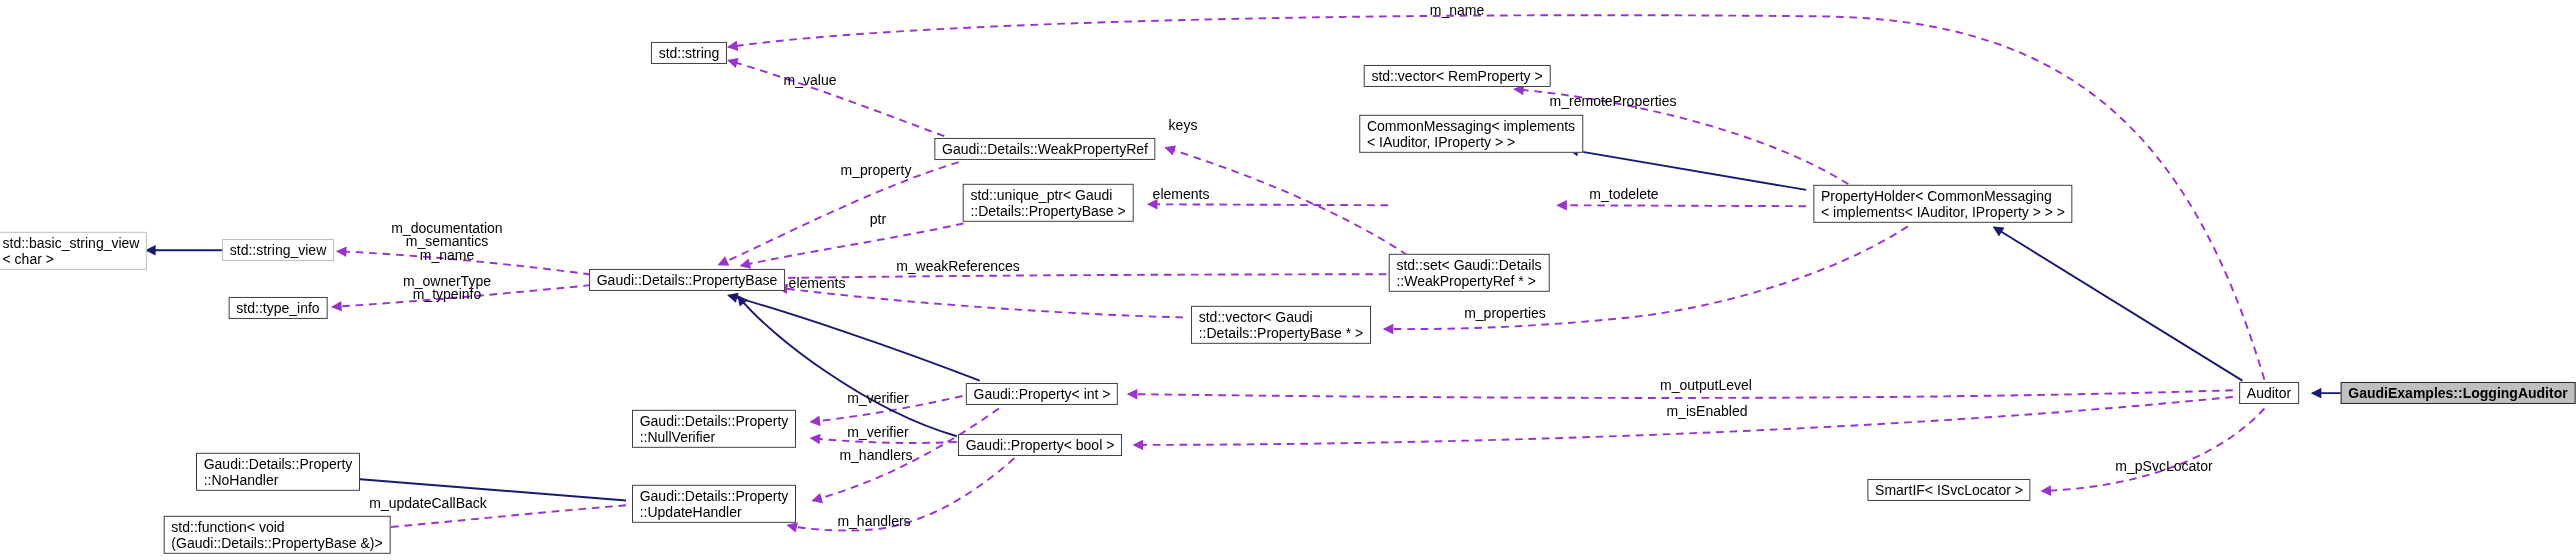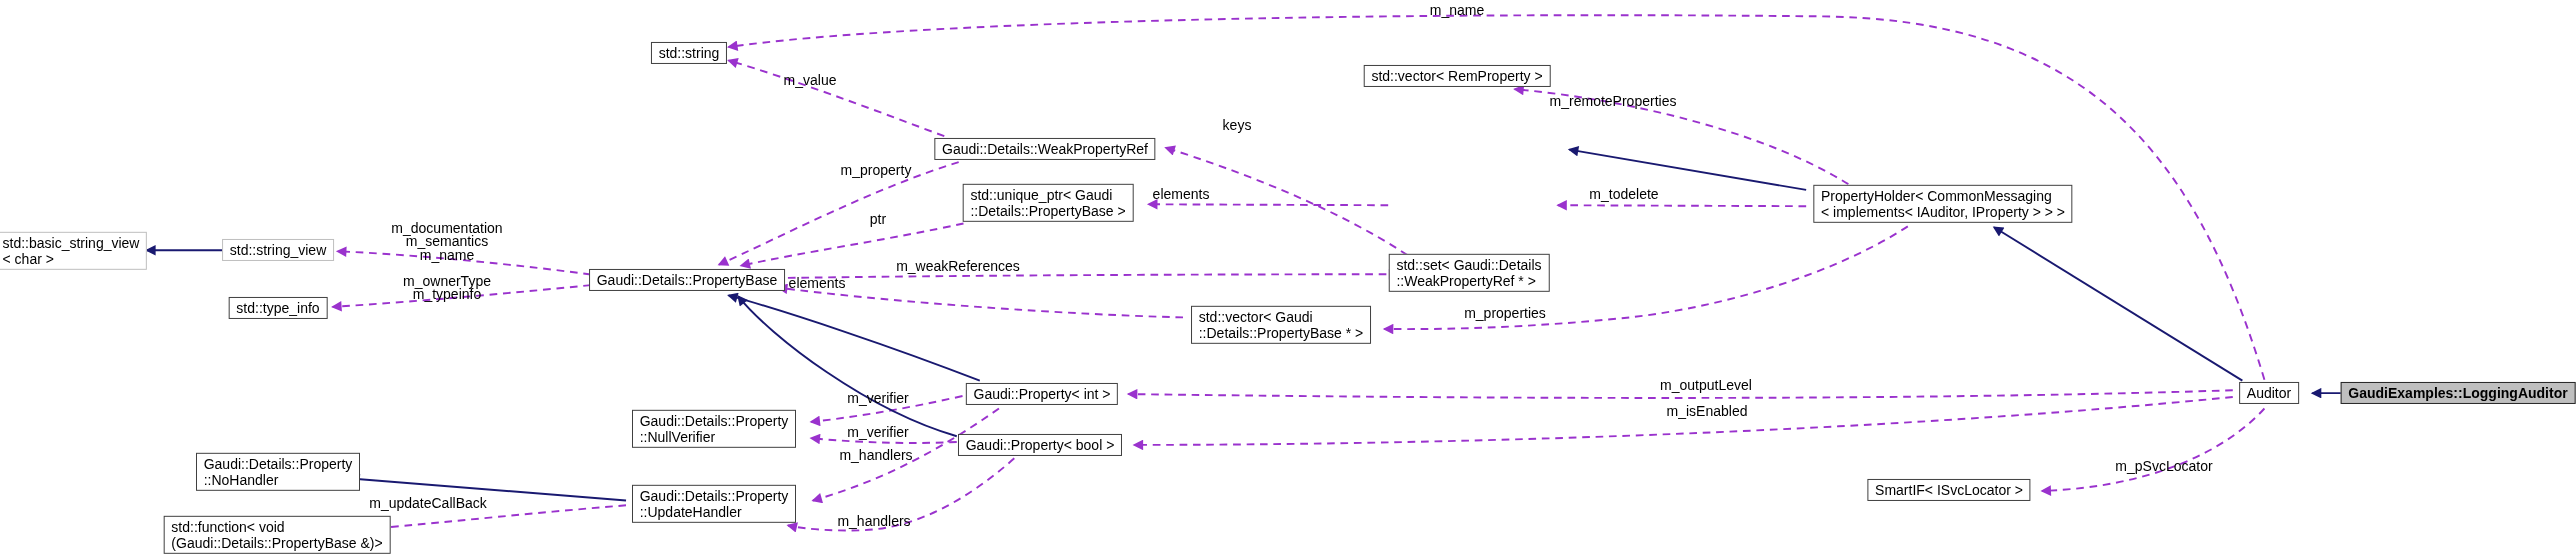--- a/index.html
+++ b/index.html
@@ -108,20 +108,24 @@
 
   <div class="node" style="left:1048px;top:203px">
     <span class="ln">std::unique_ptr&lt; Gaudi</span>
     <span class="ln">::Details::PropertyBase &gt;</span>
   </div>
 
   <div class="node" style="left:1457px;top:76px">
     <span class="ln">std::vector&lt; RemProperty &gt;</span>
   </div>
 
+  <div class="node" style="left:1471px;top:134px">
+    <span class="ln">CommonMessaging&lt; implements</span>
+    <span class="ln">&lt; IAuditor, IProperty &gt; &gt;</span>
+  </div>
 
 
   <div class="node" style="left:1469px;top:273px">
     <span class="ln">std::set&lt; Gaudi::Details</span>
     <span class="ln">::WeakPropertyRef * &gt;</span>
   </div>
 
   <div class="node" style="left:1281px;top:325px">
     <span class="ln">std::vector&lt; Gaudi</span>
     <span class="ln">::Details::PropertyBase * &gt;</span>
@@ -167,21 +171,21 @@
   <div class="node" style="left:2269px;top:393px">
     <span class="ln">Auditor</span>
   </div>
 
   <div class="node selected" style="left:2458px;top:393px">
     <span class="ln">GaudiExamples::LoggingAuditor</span>
   </div>
 
   <div class="elabel" style="left:1457px;top:10.5px">m_name</div>
   <div class="elabel" style="left:810px;top:81px">m_value</div>
-  <div class="elabel" style="left:1237px;top:126px">keys</div>
+  <div class="elabel" style="left:1183px;top:126px">keys</div>
   <div class="elabel" style="left:876px;top:171px">m_property</div>
   <div class="elabel" style="left:878px;top:220px">ptr</div>
   <div class="elabel" style="left:1613px;top:102px">m_remoteProperties</div>
   <div class="elabel" style="left:1624px;top:195px">m_todelete</div>
   <div class="elabel" style="left:1181px;top:195px">elements</div>
 
   <div class="elabel" style="left:447px;top:242px">
     <span class="ln">m_documentation</span>
     <span class="ln">m_semantics</span>
     <span class="ln">m_name</span>

